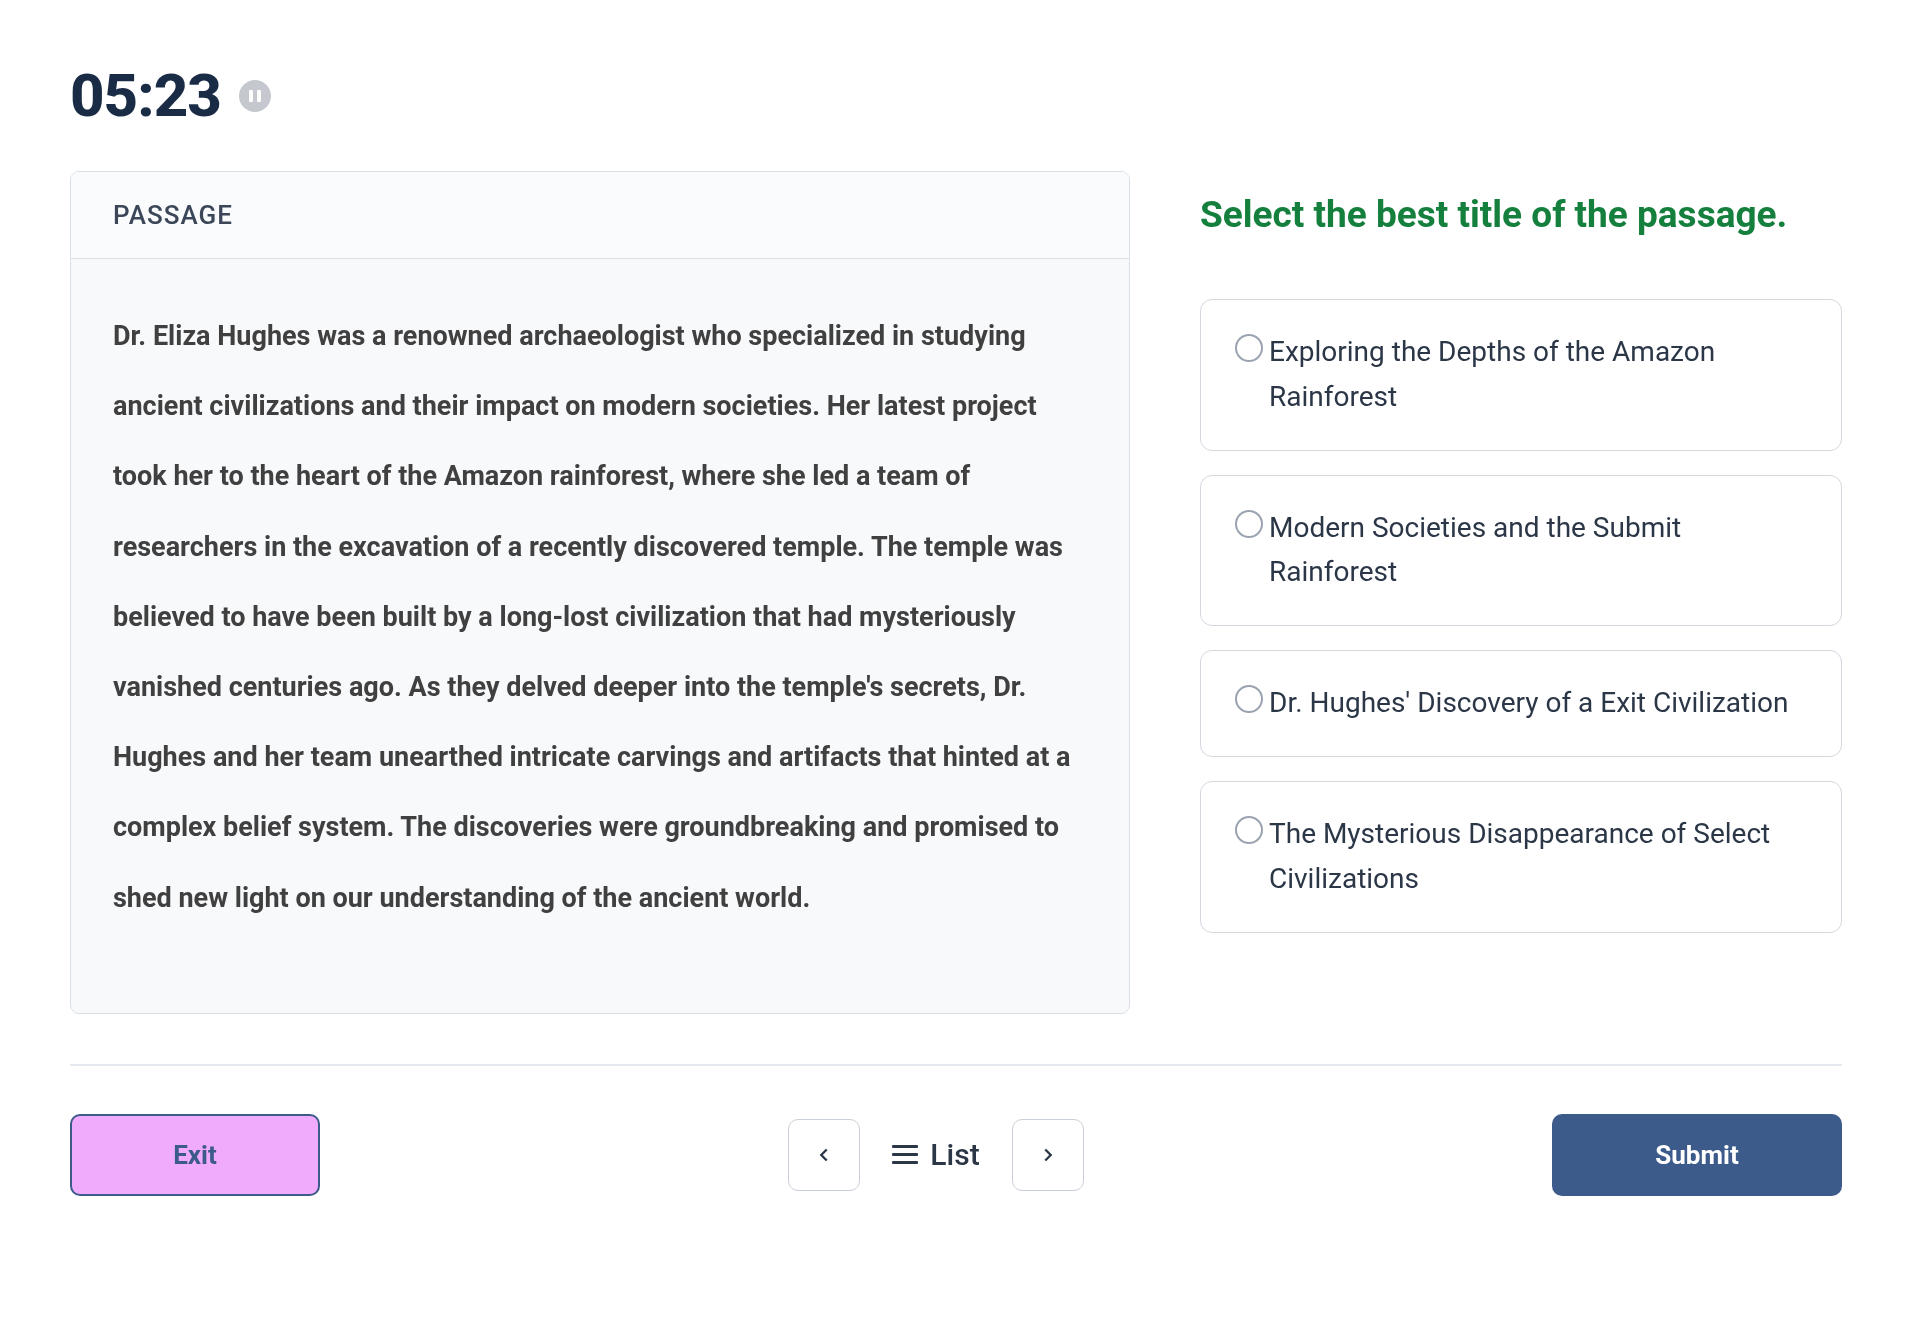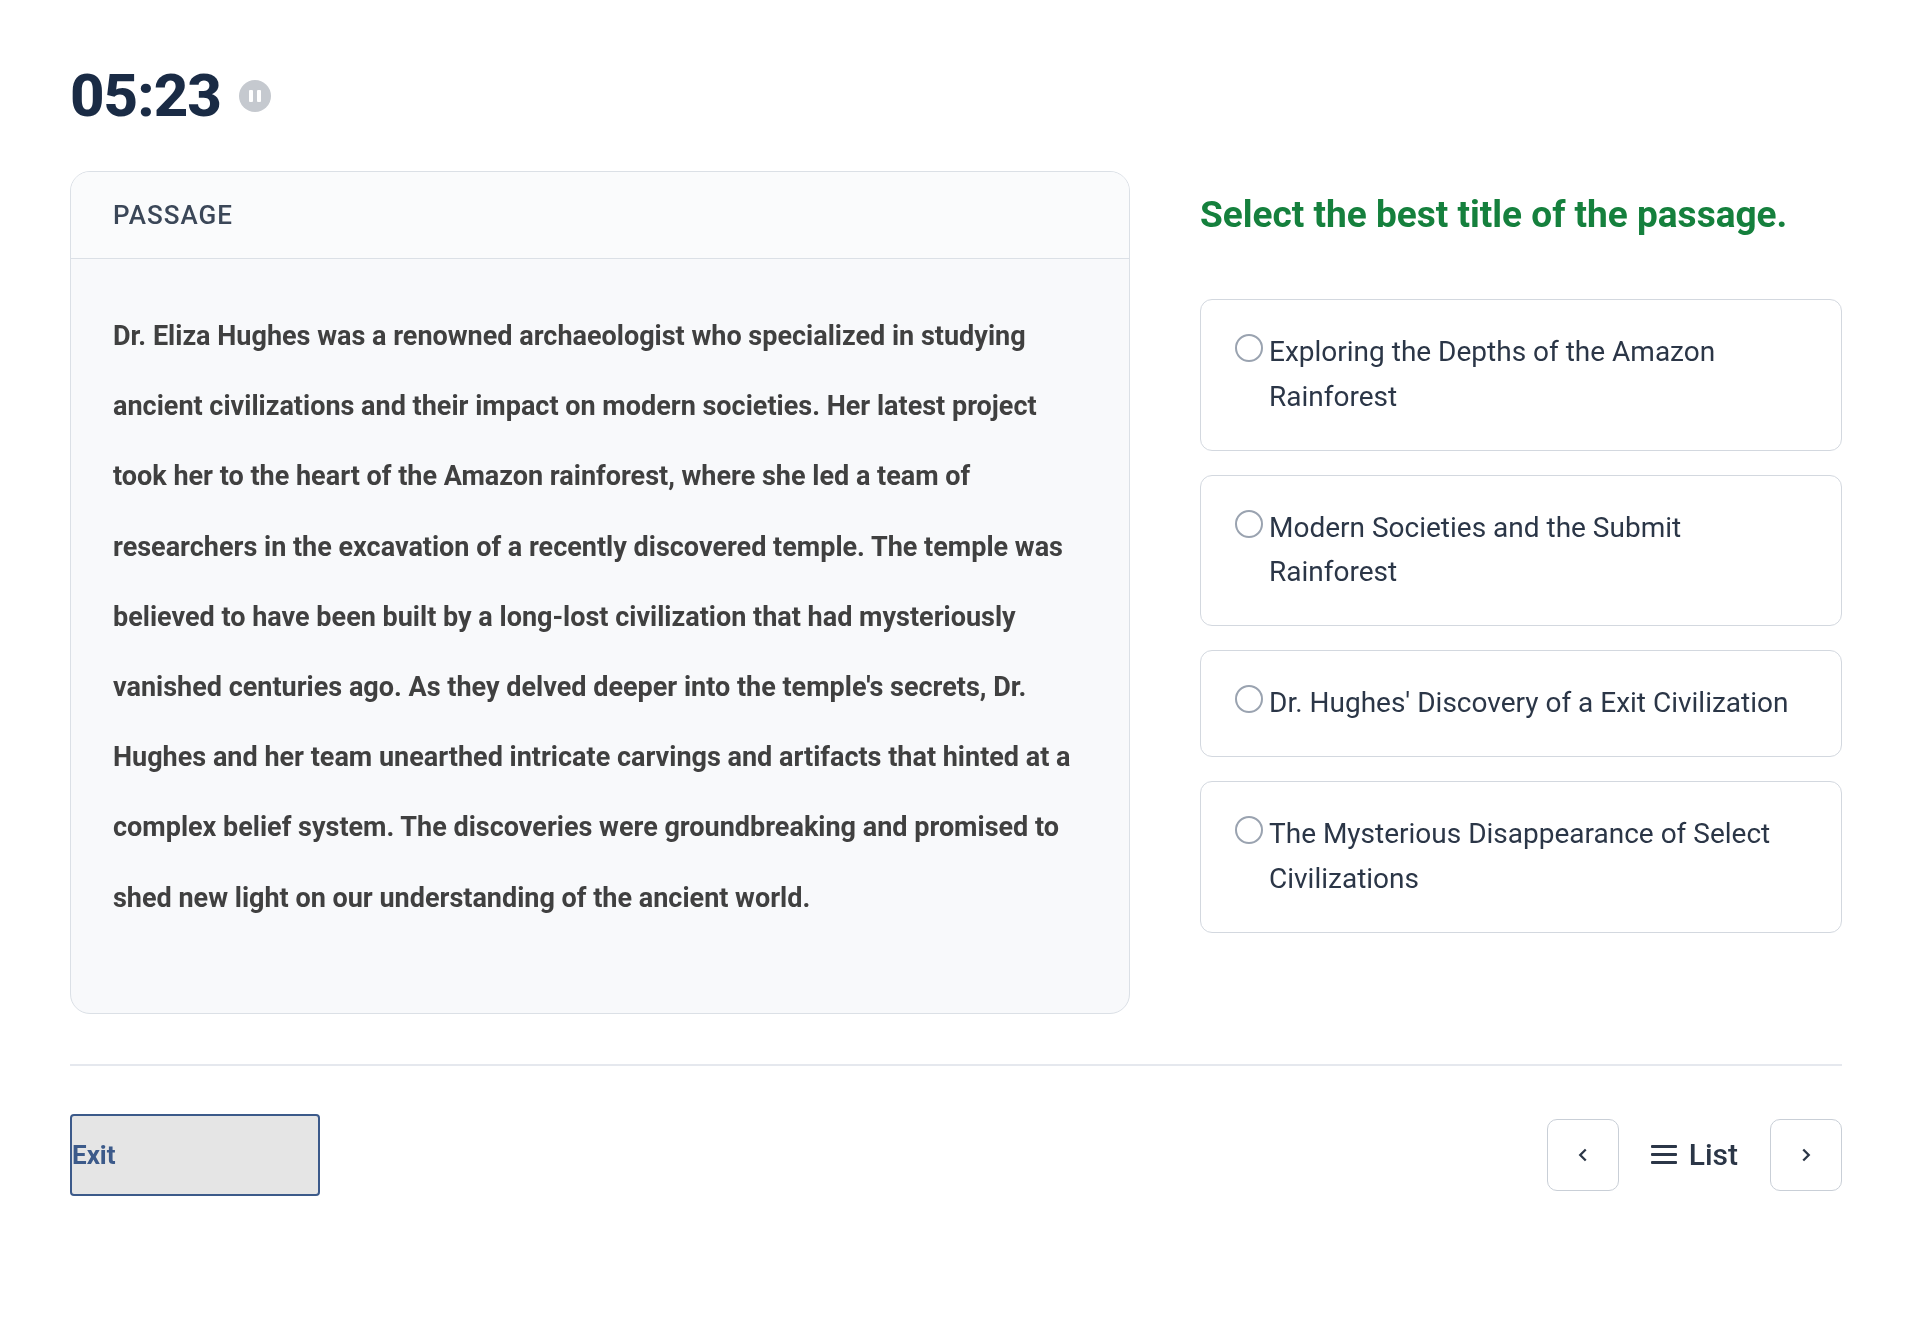--- a/index.html
+++ b/index.html
@@ -48,21 +48,21 @@
       border-radius: 1px;
     }
     .content {
       display: flex;
       gap: 70px;
       margin-bottom: 50px;
     }
     .passage-panel {
       flex: 0 0 1060px;
       border: 1px solid #dbe0e6;
-      border-radius: 20px;
+      border-radius: 9px;
       background: #f8f9fb;
       overflow: hidden;
     }
     .passage-header {
       padding: 28px 42px;
       font-size: 26px;
       font-weight: 500;
       color: #3b4758;
       letter-spacing: 1px;
       border-bottom: 1px solid #dbe0e6;
@@ -118,29 +118,29 @@
       border-top: 2px solid #e5e8ee;
       margin-bottom: 48px;
     }
     .footer {
       display: flex;
       align-items: center;
       justify-content: space-between;
     }
     .exit-btn {
       border: 2px solid #3c5a8a;
-      background: #e5e5e5;
+      background: #f0abfc;
       color: #3c5a8a;
       font-size: 26px;
       font-weight: 700;
       padding: 24px 0;
       width: 250px;
-      border-radius: 4px;
-      cursor: pointer;
-      text-align: left;
+      border-radius: 10px;
+      cursor: pointer;
+      text-align: center;
     }
     .nav-group {
       display: flex;
       align-items: center;
       gap: 22px;
     }
     .nav-btn {
       border: 1px solid #c9cfd7;
       background: #fff;
       border-radius: 10px;
@@ -250,13 +250,14 @@
         <div class="line"></div>
       </div>
       <span>List</span>
     </div>
     <div class="nav-btn">
       <svg viewBox="0 0 24 24">
           <polyline points="9 18 15 12 9 6"></polyline>
         </svg>
     </div>
   </div>
+  <div class="submit-btn">Submit</div>
 </div>
 
 </body></html>

